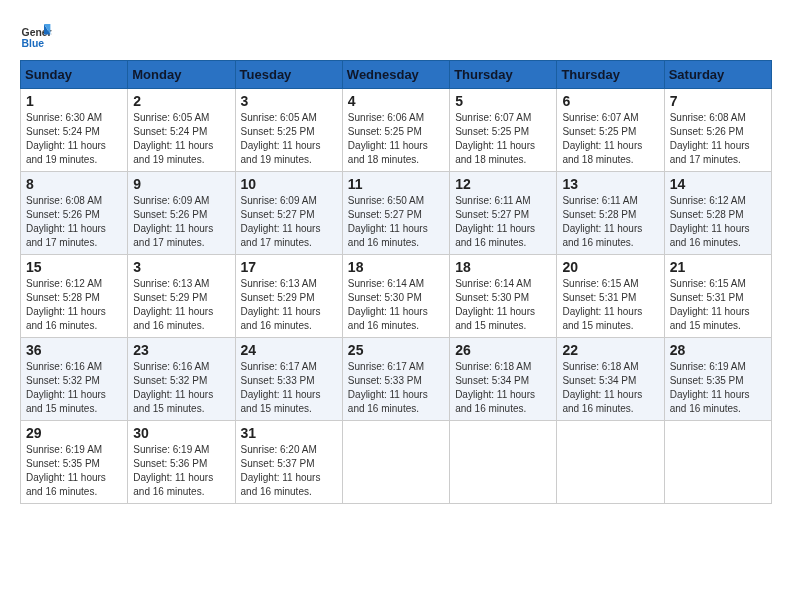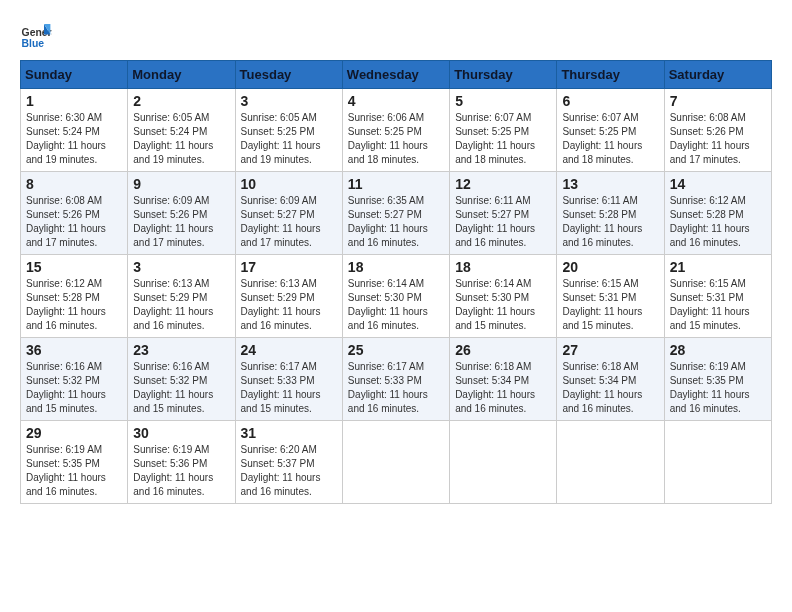--- a/index.html
+++ b/index.html
@@ -159,21 +159,21 @@
         <span class="day-detail">Daylight: 11 hours and 17 minutes.</span>
       </td>
         <td>
         <span class="day-number">10</span>
         <span class="day-detail">Sunrise: 6:09 AM</span><br>
         <span class="day-detail">Sunset: 5:27 PM</span><br>
         <span class="day-detail">Daylight: 11 hours and 17 minutes.</span>
       </td>
         <td>
         <span class="day-number">11</span>
-        <span class="day-detail">Sunrise: 6:35 AM</span><br>
+        <span class="day-detail">Sunrise: 6:50 AM</span><br>
         <span class="day-detail">Sunset: 5:27 PM</span><br>
         <span class="day-detail">Daylight: 11 hours and 16 minutes.</span>
       </td>
         <td>
         <span class="day-number">12</span>
         <span class="day-detail">Sunrise: 6:11 AM</span><br>
         <span class="day-detail">Sunset: 5:27 PM</span><br>
         <span class="day-detail">Daylight: 11 hours and 16 minutes.</span>
       </td>
         <td>
@@ -258,21 +258,21 @@
         <span class="day-detail">Sunset: 5:33 PM</span><br>
         <span class="day-detail">Daylight: 11 hours and 16 minutes.</span>
       </td>
         <td>
         <span class="day-number">26</span>
         <span class="day-detail">Sunrise: 6:18 AM</span><br>
         <span class="day-detail">Sunset: 5:34 PM</span><br>
         <span class="day-detail">Daylight: 11 hours and 16 minutes.</span>
       </td>
         <td>
-        <span class="day-number">27</span>
+        <span class="day-number">22</span>
         <span class="day-detail">Sunrise: 6:18 AM</span><br>
         <span class="day-detail">Sunset: 5:34 PM</span><br>
         <span class="day-detail">Daylight: 11 hours and 16 minutes.</span>
       </td>
         <td>
         <span class="day-number">28</span>
         <span class="day-detail">Sunrise: 6:19 AM</span><br>
         <span class="day-detail">Sunset: 5:35 PM</span><br>
         <span class="day-detail">Daylight: 11 hours and 16 minutes.</span>
       </td>

